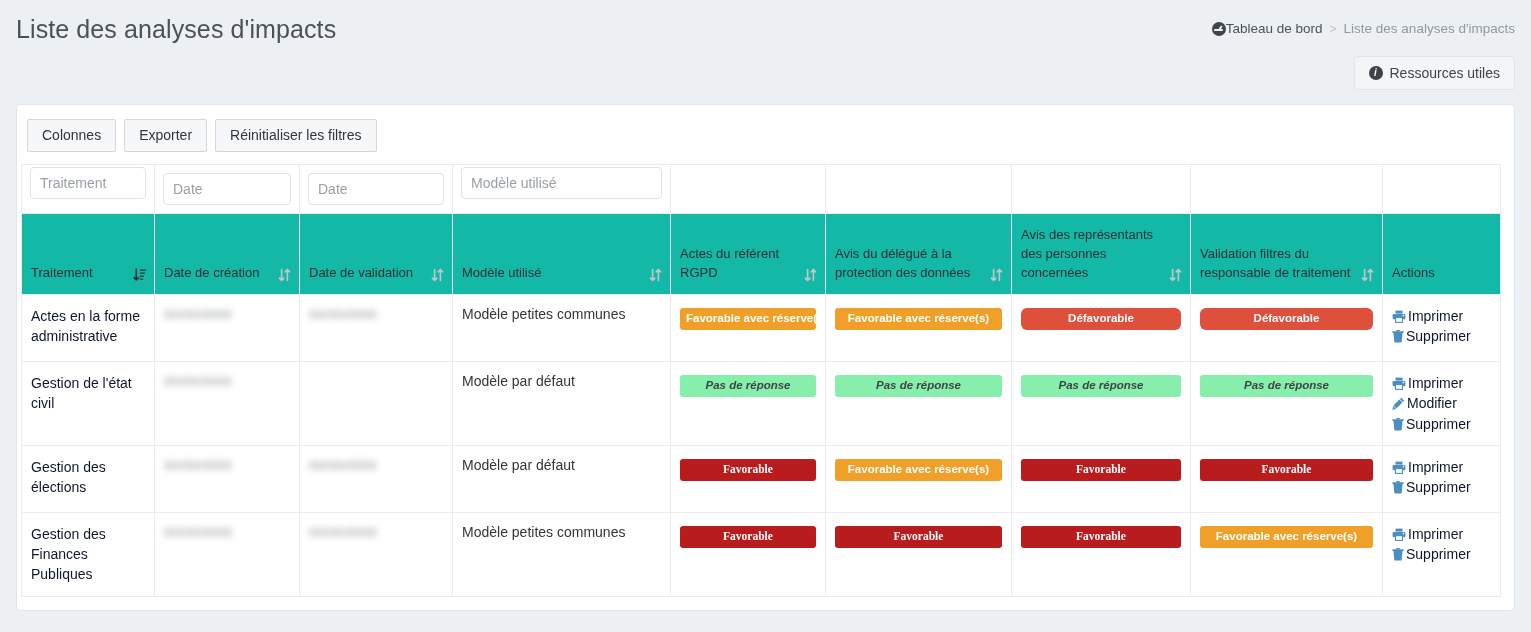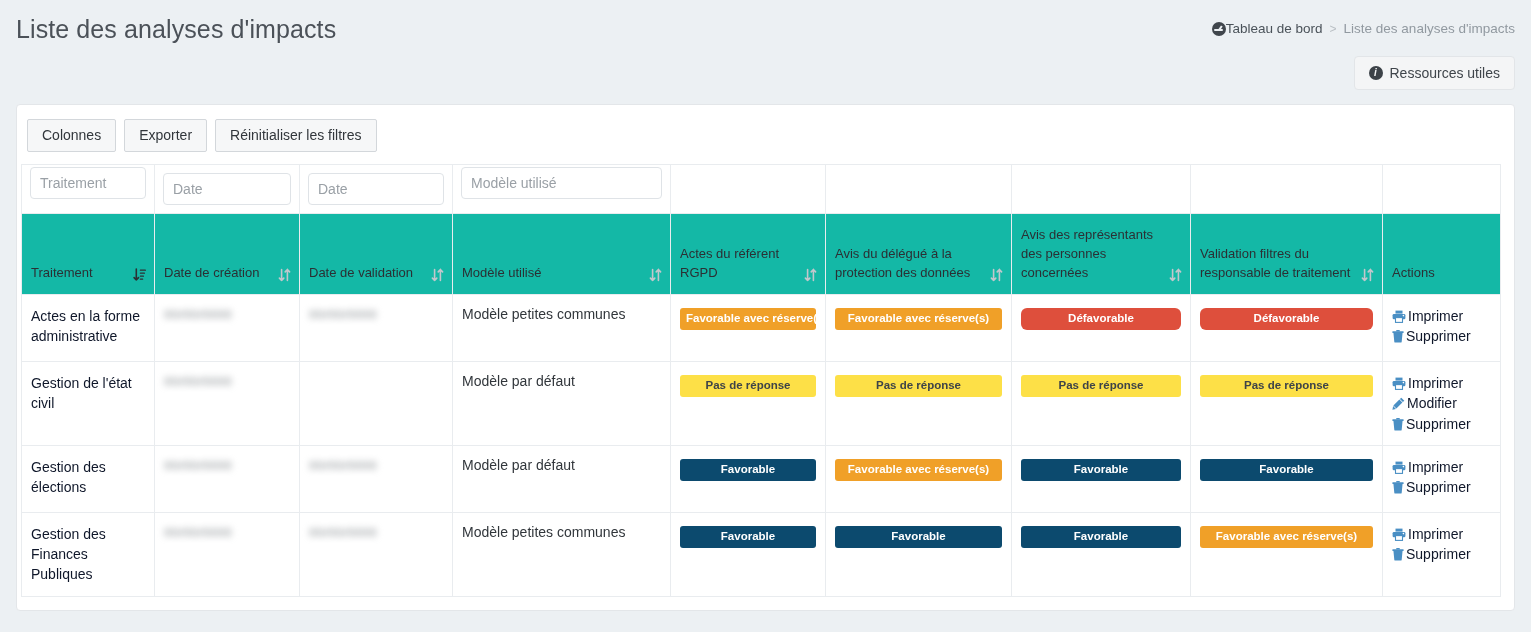--- a/index.html
+++ b/index.html
@@ -175,24 +175,24 @@
     border-radius: 3px;
     padding: 4px 6px 5px 6px;
     font-size: 11.5px;
     font-weight: bold;
     color: #fff;
     text-align: center;
     line-height: 1.15;
     white-space: nowrap;
     overflow: hidden;
   }
-  .b-green  { background: #0c4a6e; }
+  .b-green  { background: #b91c1c; font-family: Liberation Serif, serif; }
   .b-orange { background: #f0a028; }
   .b-red    { background: #de4f3c; border-radius: 6px; }
-  .b-gray   { background: #fde047; color: #3e4348; font-weight: bold; }
+  .b-gray   { background: #86efac; color: #3e4348; font-weight: bold; font-style: italic; }
 
   .actions { font-size: 14px; line-height: 1.45; }
   .act-ico { display: inline-block; vertical-align: -2px; margin-right: 2px; }
 
   
   .card-foot {
     display: flex;
     align-items: flex-start;
     justify-content: space-between;
     padding: 14px 10px 0 10px;

